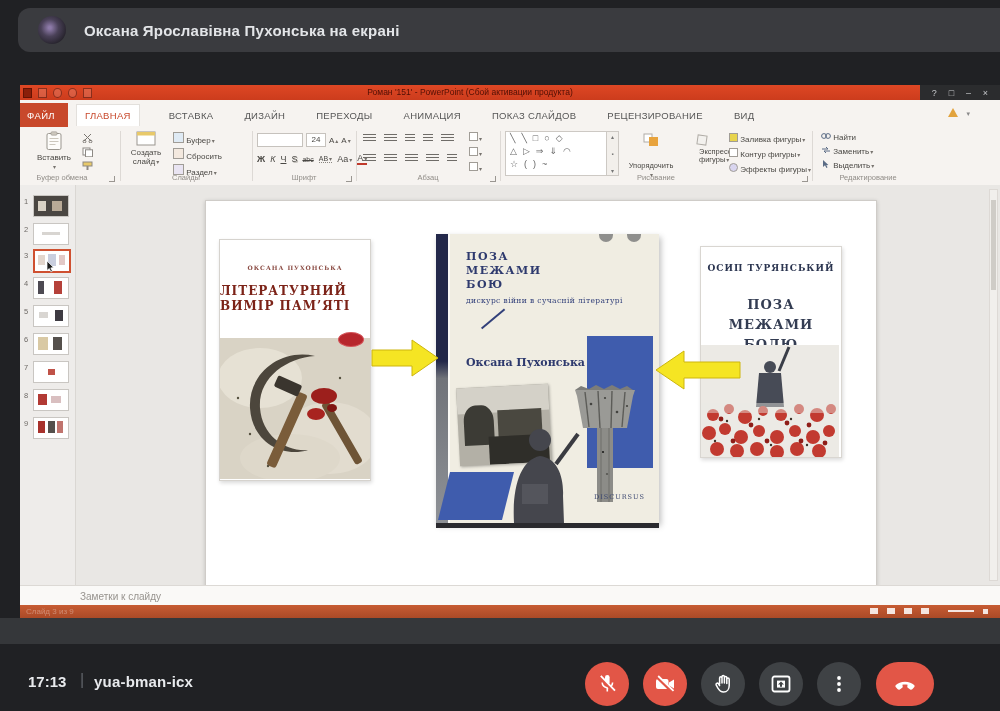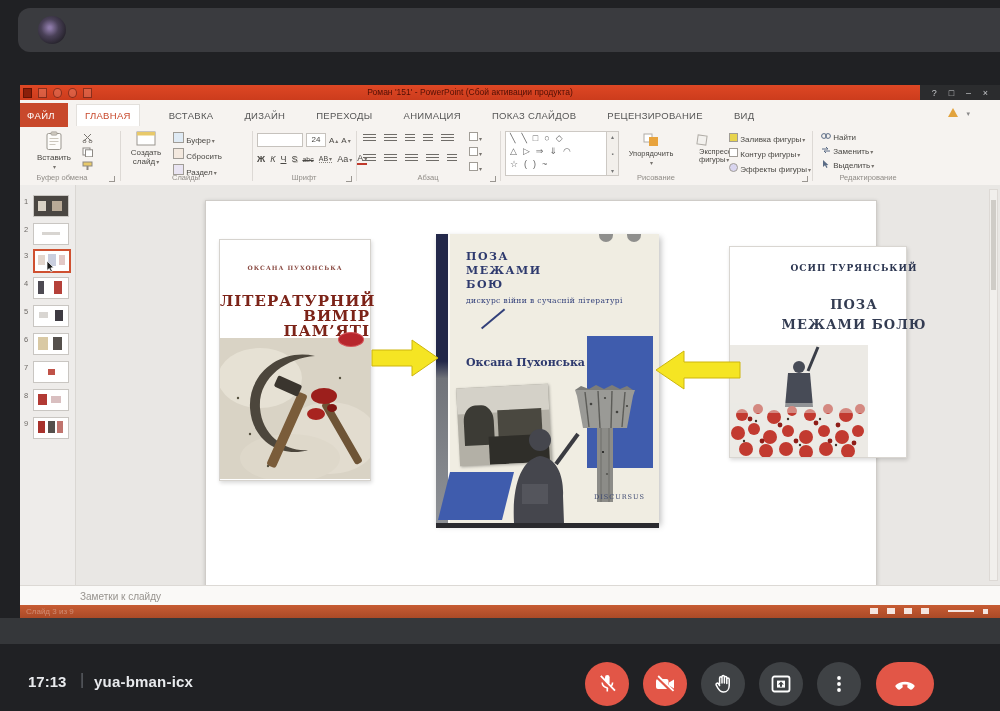--- a/index.html
+++ b/index.html
@@ -48,22 +48,22 @@
   .thumb{width:34px;height:20px;background:#fff;border:1px solid #c9c6c2;position:relative;overflow:hidden;}
   .thumb.sel{border:2px solid #cf5030;}
   .slide{position:absolute;left:185px;top:15px;width:670px;height:385px;background:#fff;border:1px solid #cfccc8;box-shadow:0 1px 4px rgba(0,0,0,.18);}
   .vscroll{position:absolute;right:2px;top:4px;bottom:4px;width:7px;background:#f1efec;border:1px solid #ddd9d5;}
   .vthumb{position:absolute;left:1px;right:1px;top:10px;height:90px;background:#cfccc7;}
   
   .book{position:absolute;background:#fff;}
   .lb{border:1px solid #d6d3ce;box-shadow:1px 2px 4px rgba(0,0,0,.15);}
   .lb-author{position:absolute;top:24px;width:100%;text-align:center;font-family:"DejaVu Serif","Liberation Serif",serif;
              font-size:6px;letter-spacing:1px;color:#8a4a42;font-weight:700;}
-  .lb-title{position:absolute;top:54px;width:100%;text-align:right;font-family:"DejaVu Serif","Liberation Serif",serif;
-            font-size:15px;line-height:15px;letter-spacing:1px;color:#7c2318;font-weight:700;}
+  .lb-title{position:absolute;top:44px;width:100%;text-align:left;font-family:"DejaVu Serif","Liberation Serif",serif;
+            font-size:12px;line-height:15px;letter-spacing:1px;color:#7c2318;font-weight:700;}
   .cb{background:#f0ede2;box-shadow:2px 3px 6px rgba(0,0,0,.25);}
   .cb-spine{position:absolute;left:0;top:0;width:12px;height:100%;
             background:linear-gradient(180deg,#23284a 0%,#23284a 44%,#70737a 50%,#8e9196 100%);}
   .cb-pageedge{position:absolute;left:12px;top:0;width:2px;height:100%;background:#fbfaf6;}
   .cb-title{position:absolute;left:30px;top:16px;font-family:"DejaVu Serif","Liberation Serif",serif;
             font-weight:700;font-size:11px;line-height:14px;color:#2e3a6e;letter-spacing:1.5px;}
   .cb-sub{position:absolute;left:30px;top:62px;font-family:"DejaVu Serif","Liberation Serif",serif;
           font-size:7.5px;color:#32407a;letter-spacing:.4px;text-align:right;}
   .cb-slash{position:absolute;left:42px;top:84px;width:30px;height:1.6px;background:#32407a;transform:rotate(-40deg);}
   .cb-author{position:absolute;left:30px;top:122px;font-family:"DejaVu Serif","Liberation Serif",serif;
@@ -97,20 +97,21 @@
   
   .launcher{position:absolute;right:3px;bottom:3px;width:5px;height:5px;border-right:1px solid #9a9691;border-bottom:1px solid #9a9691;}
 </style>
 </head>
 <body>
 
 <div id="stage">
 
   <div class="abs banner">
     <div class="avatar"></div>
+    <span class="banner-name">Оксана Ярославівна Пухонська на екрані</span>
   </div>
 
   <div class="abs ppt">
 
     <div class="abs titlebar">
       <div class="qat">
         <span style="background:#8a1f0a;"></span>
         <span></span>
         <span style="border-radius:50%;"></span>
         <span style="border-radius:50%;"></span>
@@ -267,21 +268,21 @@
             <span>▴</span>
             <span>▪</span>
             <span>▾</span>
           </div>
         </div>
         <div class="abs" style="left:124px;top:6px;width:52px;text-align:center;">
           <svg width="16" height="14" viewBox="0 0 16 14">
             <rect x="1" y="1" width="8" height="8" fill="#fff" stroke="#b0aca6"></rect>
               <rect x="6" y="4" width="9" height="9" fill="#e8a33d"></rect>
           </svg>
-          <div class="rbtn-txt" style="font-size:7.5px;"><span>Упорядочить</span></div>
+          <div class="rbtn-txt" style="font-size:7.5px;margin-top:12px;"><span>Упорядочить</span></div>
           <span class="caret">▾</span>
         </div>
         <div class="abs" style="left:178px;top:6px;width:46px;text-align:center;">
           <svg width="15" height="13" viewBox="0 0 15 13">
             <rect x="2.5" y="2.5" width="9" height="9" fill="#f3f1ee" stroke="#b0aca6" transform="rotate(8 7 7)"></rect>
           </svg>
           <div class="rbtn-txt" style="font-size:7.5px;line-height:8px;margin-left:20px;"><span>Экспресс-</span><br><span>фигуры</span><span class="caret">▾</span></div>
         </div>
         <div class="abs" style="left:228px;top:6px;display:flex;flex-direction:column;gap:4px;">
           <span><span class="mini-sq" style="width:7px;height:7px;background:#e8d44d;"></span> <span class="rbtn-txt">Заливка фигуры</span><span class="caret">▾</span></span>
@@ -451,21 +452,21 @@
             <rect x="28" y="58" width="26" height="20" fill="#54555c"></rect>
           </svg>
           <div class="cb-pub">DISCURSUS</div>
           <div class="abs" style="left:0;bottom:-5px;width:100%;height:5px;background:#2a2a2e;"></div>
         </div>
 
         <svg class="abs" style="left:448px;top:146px;z-index:5;" width="88" height="46" viewBox="0 0 88 46">
           <polygon points="86,15 30,15 30,4 2,23 30,42 30,31 86,31" fill="#f5e523" stroke="#cdb50e" stroke-width="1"></polygon>
         </svg>
 
-        <div class="book rb" style="left:523px;top:45px;width:140px;height:210px;padding-left:36px;">
+        <div class="book rb" style="left:494px;top:45px;width:140px;height:210px;">
           <div class="rb-author">ОСИП ТУРЯНСЬКИЙ</div>
           <div class="rb-title"><span>ПОЗА</span><br><span>МЕЖАМИ БОЛЮ</span></div>
           <svg class="abs" style="left:0;bottom:0;" width="138" height="112" viewBox="0 0 138 112">
             <rect width="138" height="112" fill="#eceae5"></rect>
             <circle cx="69" cy="22" r="6" fill="#474b56"></circle>
             <path d="M58 28 L80 28 L83 62 L55 62 Z" fill="#474b56"></path>
             <line x1="78" y1="26" x2="88" y2="2" stroke="#3a3e48" stroke-width="3"></line>
             <g fill="#c23a30">
               <circle cx="12" cy="70" r="6"></circle>
                 <circle cx="28" cy="64" r="5"></circle>

